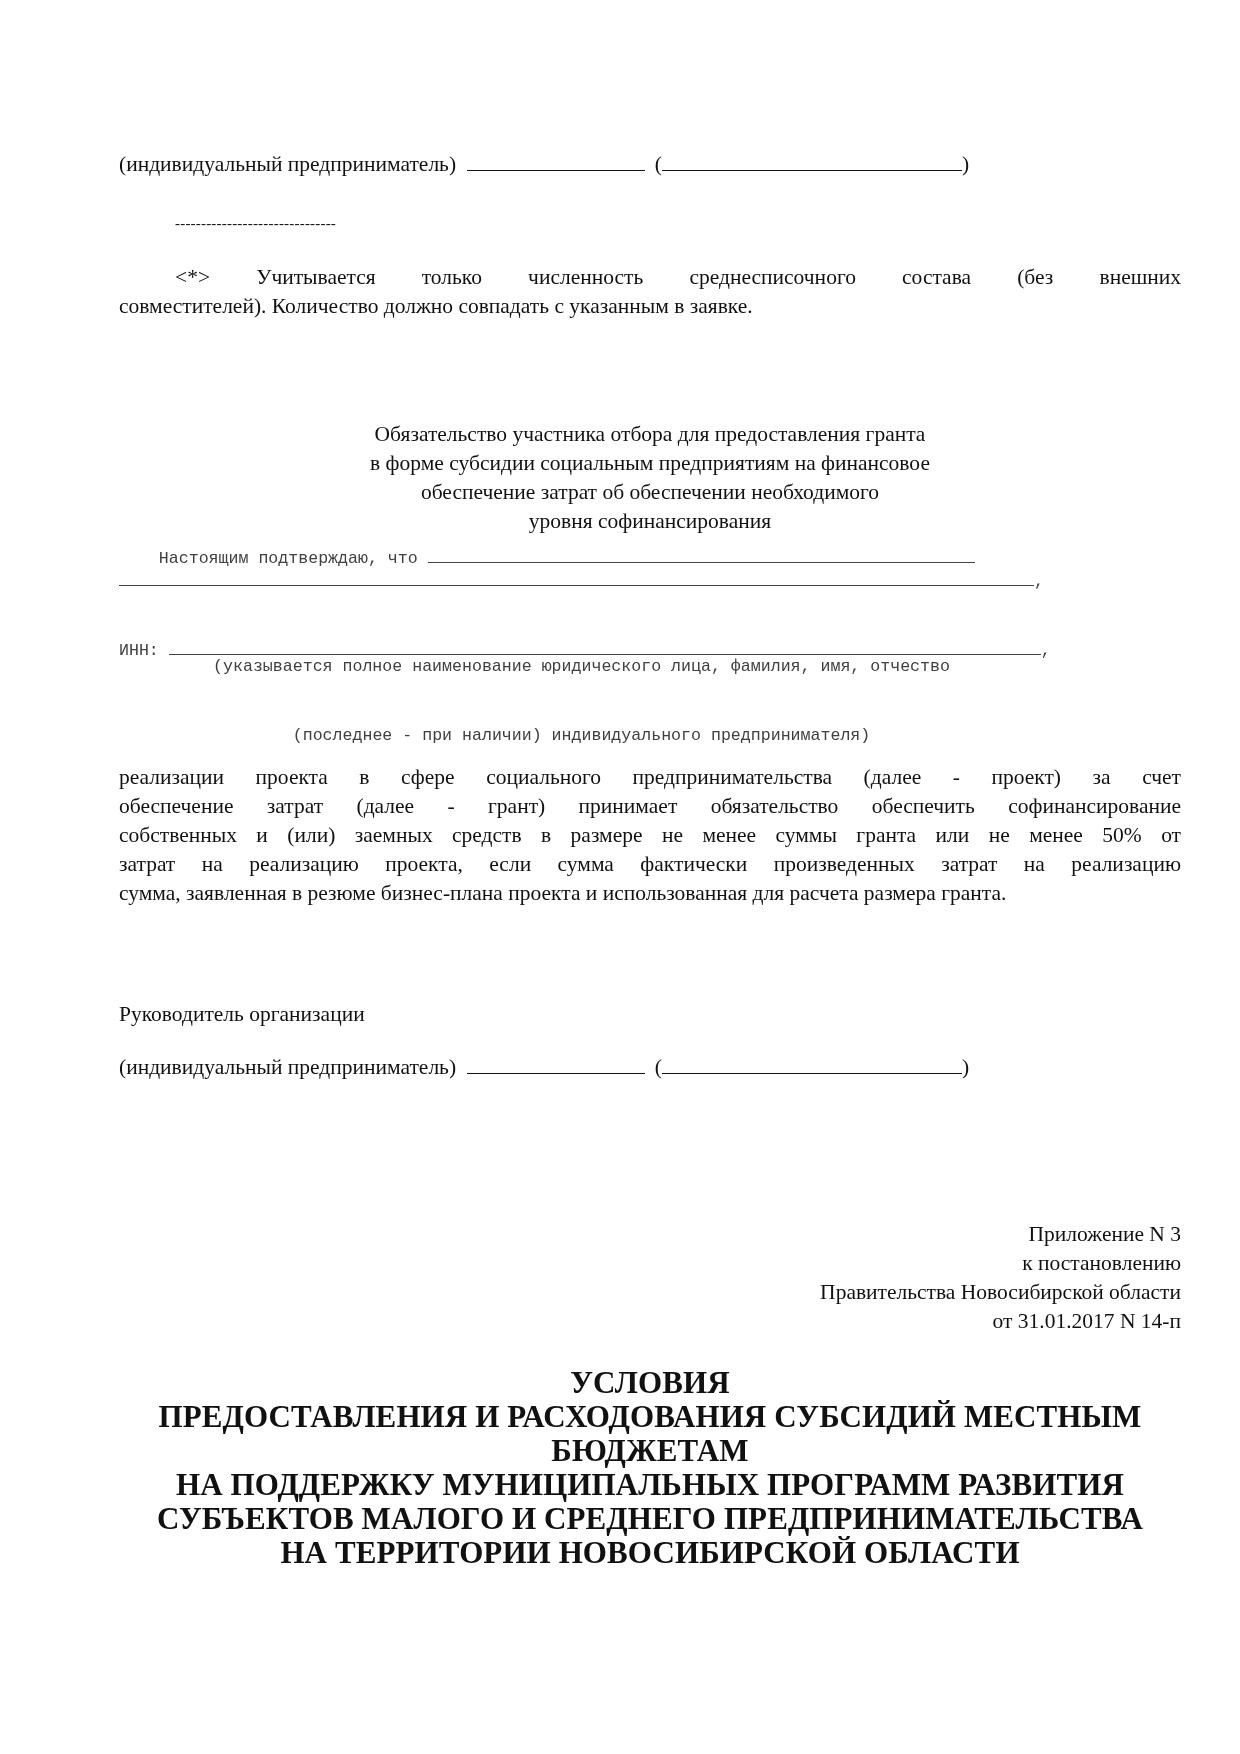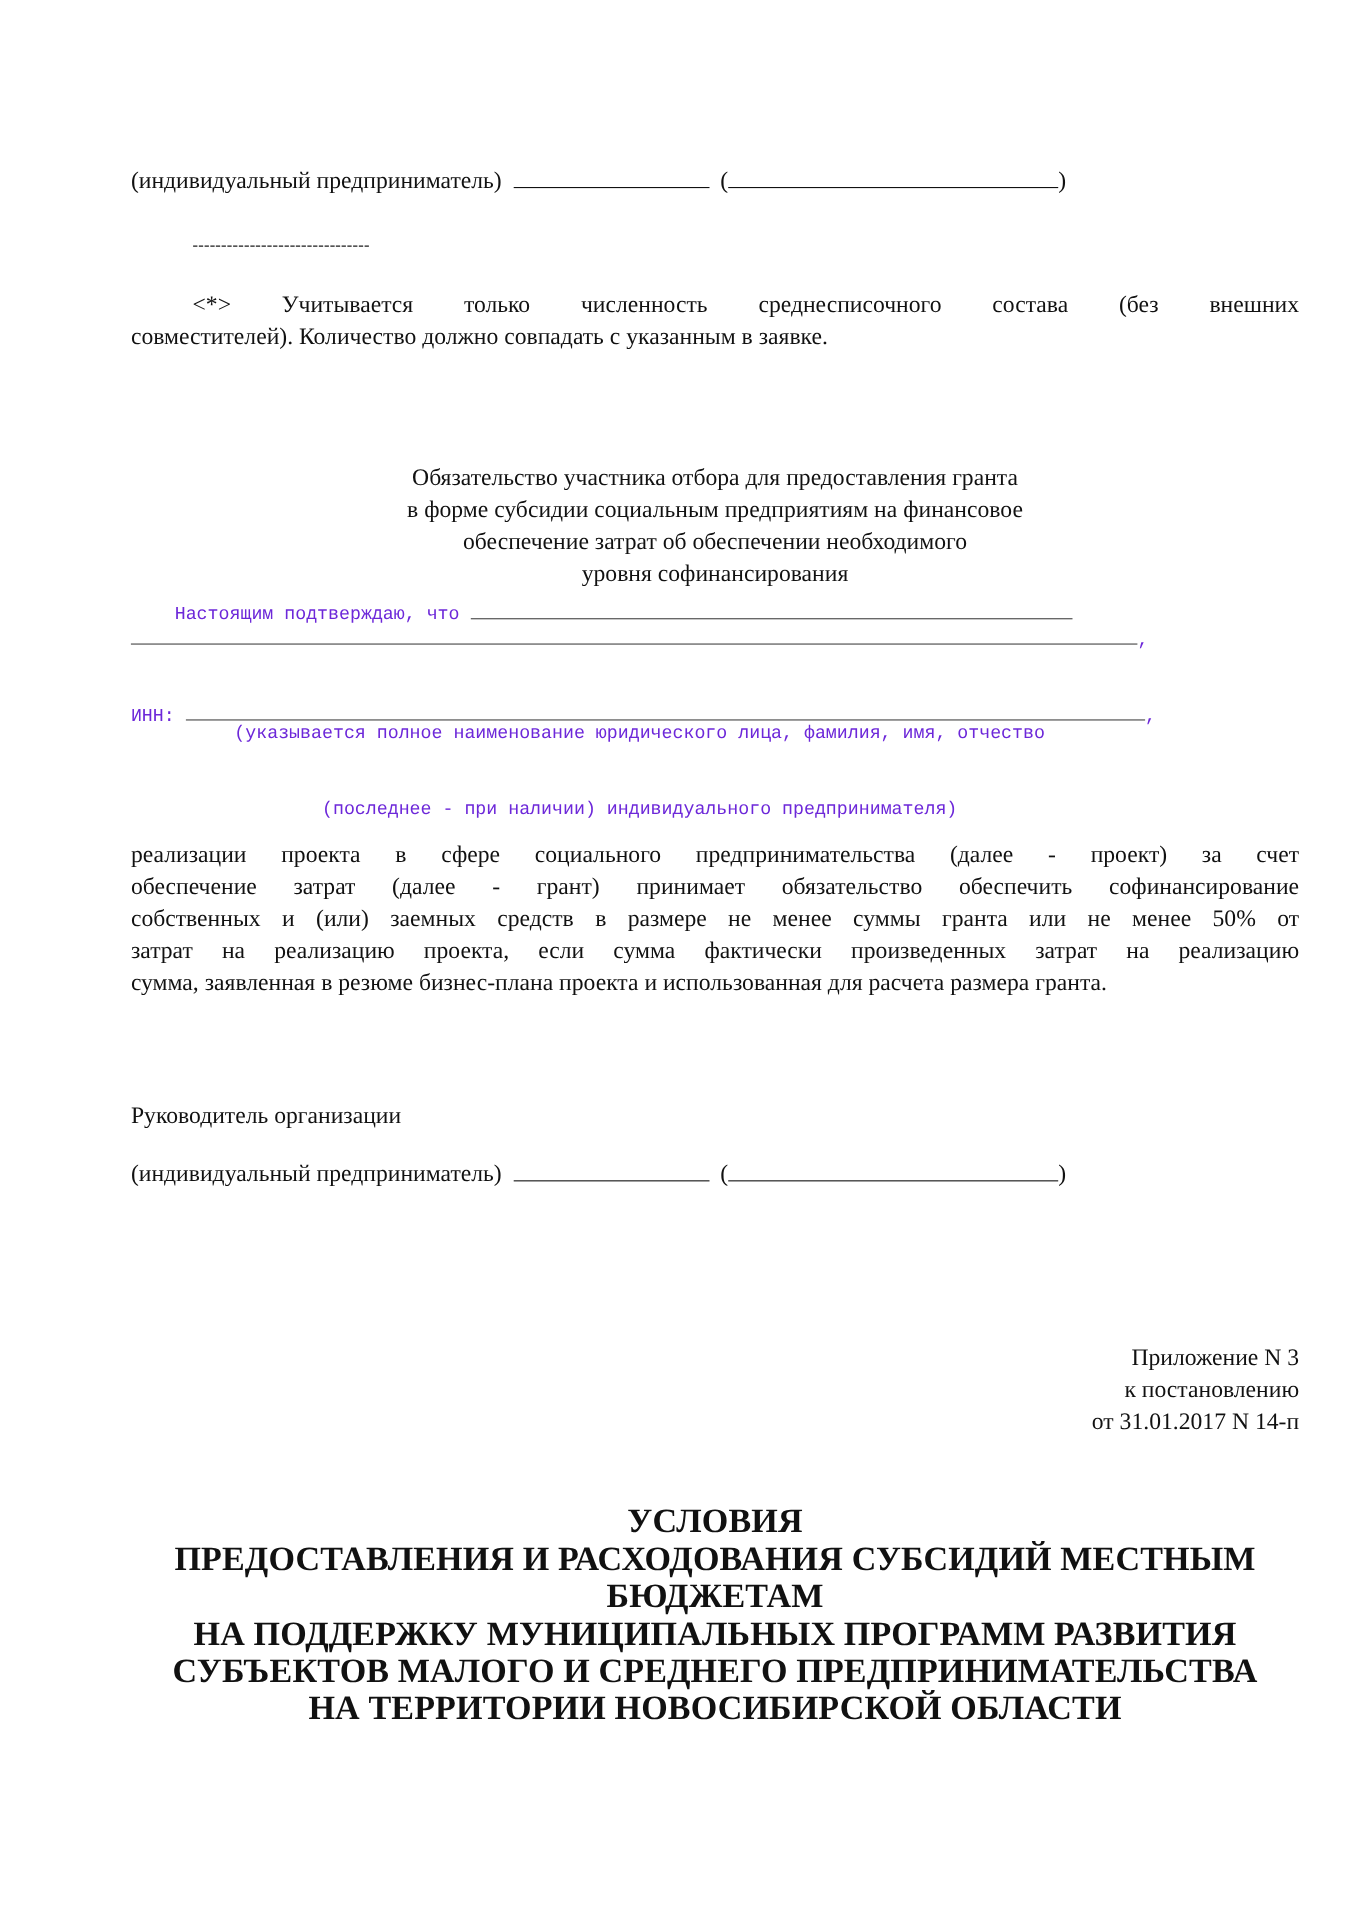--- a/index.html
+++ b/index.html
@@ -23,21 +23,21 @@
     .abs { position: absolute; }
     .serif {
       font-family: "Liberation Serif", "DejaVu Serif", serif;
       font-size: 21.5px;
       line-height: 29px;
     }
     .mono {
       font-family: "Liberation Mono", "DejaVu Sans Mono", monospace;
       font-size: 16.6px;
       line-height: 23px;
-      color: #6d28d9;
+      color: #404040;
       white-space: pre;
     }
     .sig-line {
       left: 119px;
       white-space: nowrap;
     }
     .u {
       display: inline-block;
       border-bottom: 1.5px solid #111;
       height: 20px;
@@ -105,20 +105,21 @@
 
   <div class="abs serif sig-line" style="top:1053px;">
     <span>(индивидуальный предприниматель)</span>
     <span class="u" style="width:178px; margin-left:6px;"></span>
     <span style="margin-left:4px;">(</span><span class="u" style="width:300px;"></span><span>)</span>
   </div>
 
   <div class="abs serif right" style="left:600px; top:1220px; width:581px;">
     <div>Приложение N 3</div>
     <div>к постановлению</div>
+    <div>Правительства Новосибирской области</div>
     <div>от 31.01.2017 N 14-п</div>
   </div>
 
   <div class="abs title-bold" style="left:100px; top:1366px; width:1100px;">
     <div>УСЛОВИЯ</div>
     <div>ПРЕДОСТАВЛЕНИЯ И РАСХОДОВАНИЯ СУБСИДИЙ МЕСТНЫМ</div>
     <div>БЮДЖЕТАМ</div>
     <div>НА ПОДДЕРЖКУ МУНИЦИПАЛЬНЫХ ПРОГРАММ РАЗВИТИЯ</div>
     <div>СУБЪЕКТОВ МАЛОГО И СРЕДНЕГО ПРЕДПРИНИМАТЕЛЬСТВА</div>
     <div>НА ТЕРРИТОРИИ НОВОСИБИРСКОЙ ОБЛАСТИ</div>

